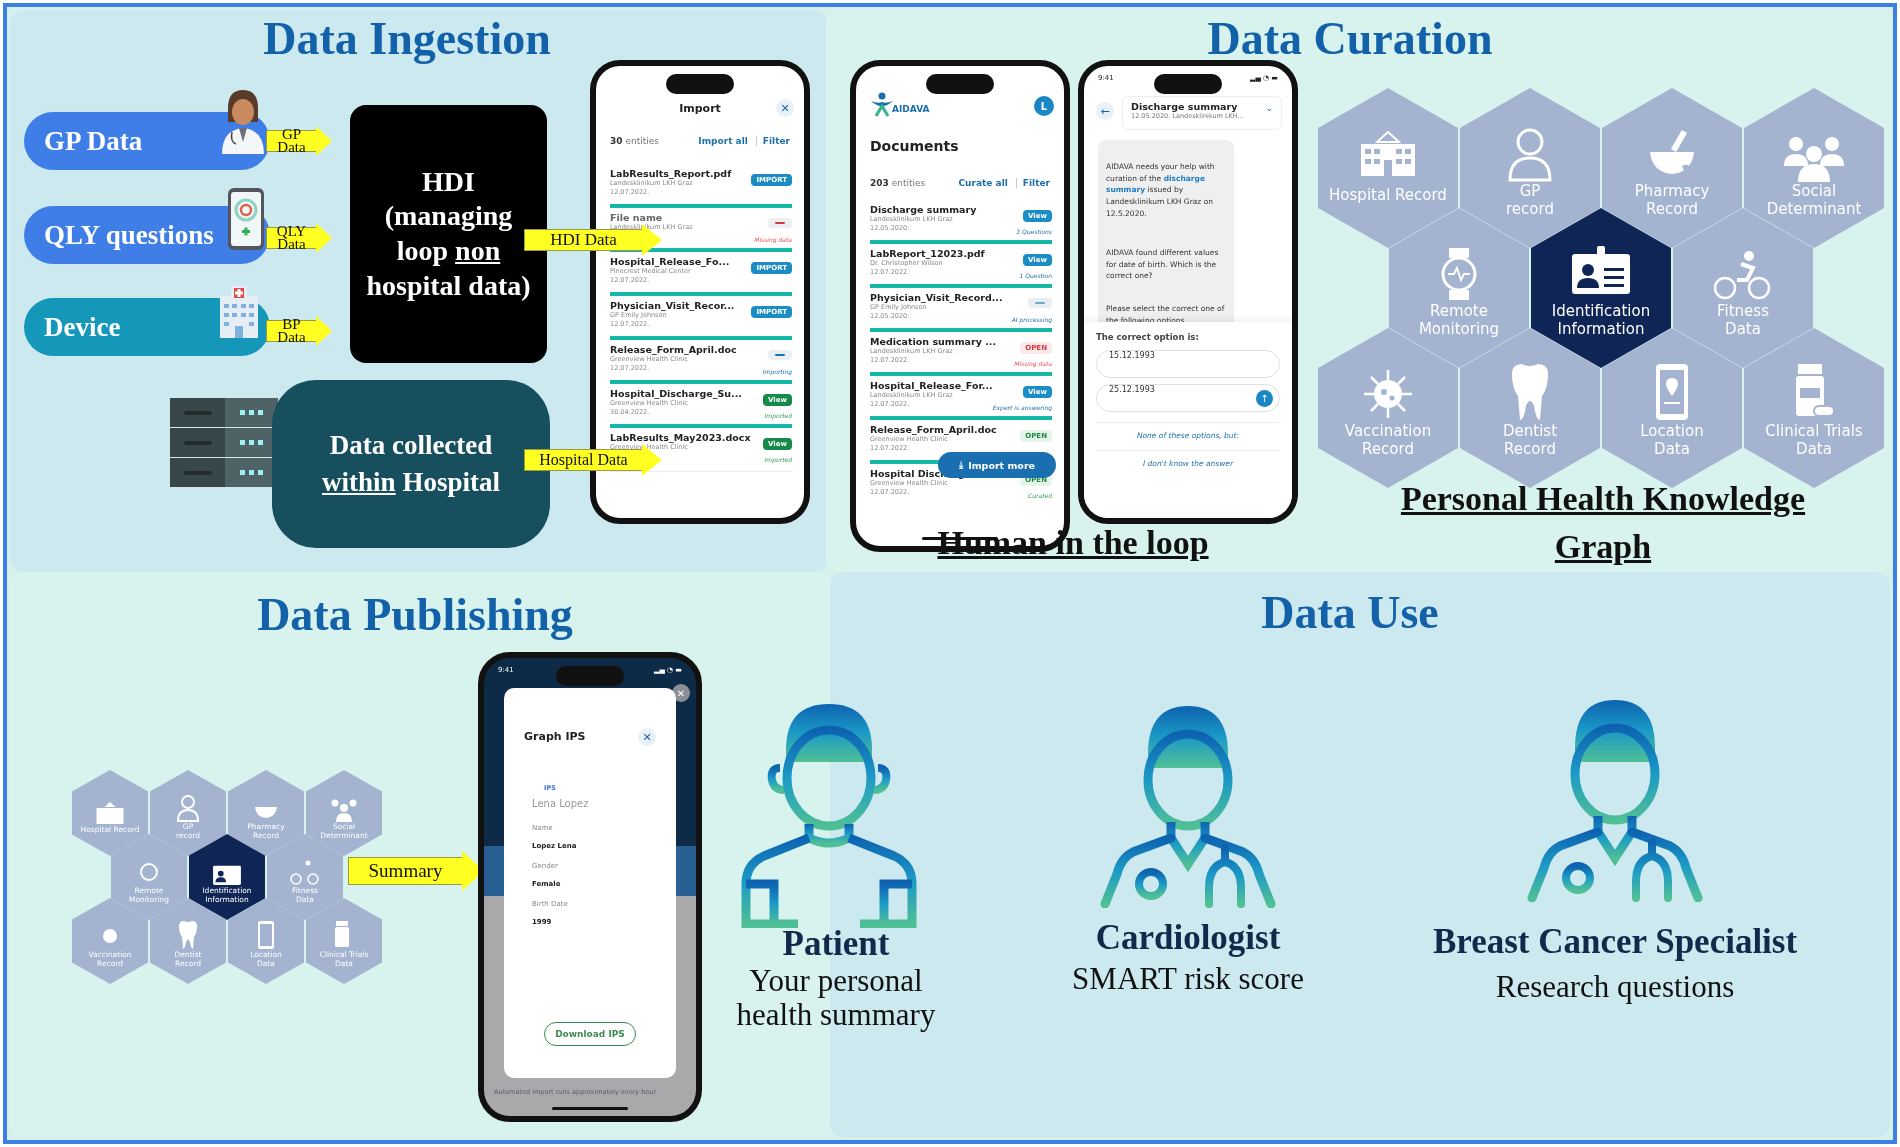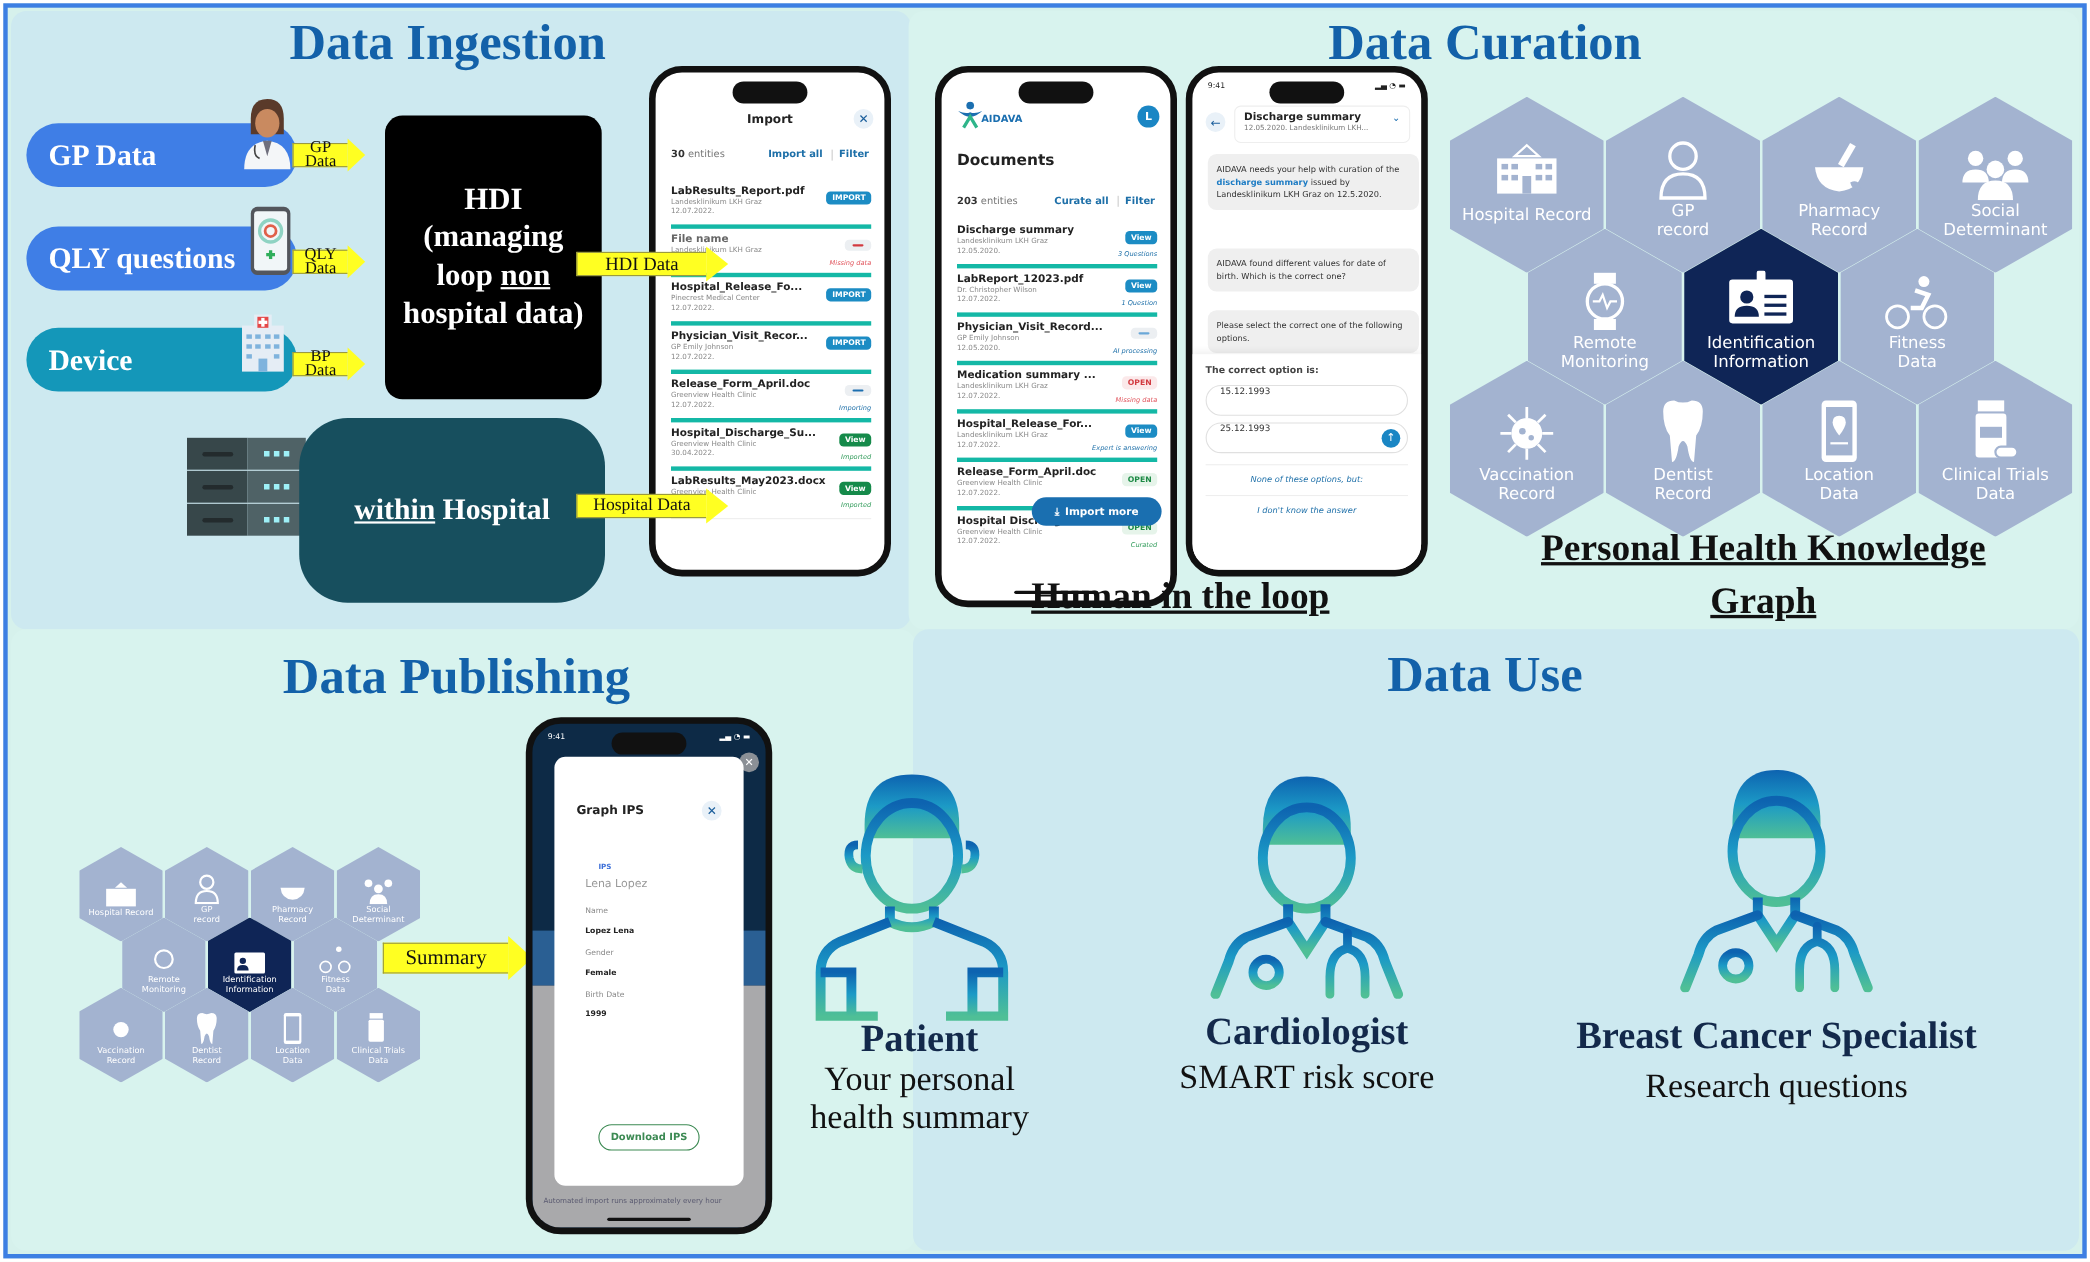--- a/index.html
+++ b/index.html
@@ -56,21 +56,21 @@
   .b-pill i{position:absolute;left:7px;top:4px;width:10px;height:2px;border-radius:1px}
   .item .note{position:absolute;right:0;top:28px;font-size:6px;font-style:italic}
   .note-red{color:#e0525a}.note-blue{color:#1d6fa8}.note-green{color:#2e9a58}
   .home-ind{position:absolute;bottom:6px;left:50%;transform:translateX(-50%);width:76px;height:3px;background:#111;border-radius:2px}
 
   
   .chat-head{position:absolute;left:38px;right:10px;top:30px;height:34px;border:1px solid #eee;border-radius:6px;padding:4px 8px}
   .chat-head .t{font-size:9.5px;font-weight:bold}
   .chat-head .s{font-size:6.5px;color:#777}
   .back-arrow{position:absolute;left:12px;top:36px;width:18px;height:18px;border-radius:50%;background:#e9f1f8;color:#1c5f9c;font-size:11px;display:flex;align-items:center;justify-content:center}
-  .bubble{position:absolute;left:14px;width:192px;background:#efefef;border-radius:8px;padding:8px 8px;font-size:7.5px;line-height:1.55;color:#333}
+  .bubble{position:absolute;left:14px;width:136px;background:#efefef;border-radius:8px;padding:21px 8px;font-size:7.5px;line-height:1.55;color:#333}
   .bubble a{color:#1d7cc4;font-weight:bold}
   .opt{position:absolute;left:12px;right:12px;height:28px;border:1px solid #e0e0e0;border-radius:14px;font-size:8px;padding-left:12px;display:flex;color:#333}
   .send{position:absolute;right:6px;top:5px;width:17px;height:17px;border-radius:50%;background:#1a86c4;color:#fff;font-size:10px;display:flex;align-items:center;justify-content:center}
   .link-it{position:absolute;left:12px;right:12px;text-align:center;font-size:7.5px;font-style:italic;color:#1d6fa8;border-top:1px solid #eee;padding-top:8px}
 
   
   .hexgrid{position:absolute}
   .hex{position:absolute;clip-path:polygon(50% 0,100% 25%,100% 75%,50% 100%,0 75%,0 25%);background:#a3b3d0;color:#fff;text-align:center;display:flex;flex-direction:column;align-items:center;justify-content:flex-end;font-family:"DejaVu Sans",sans-serif}
   .hex.dark{background:#0f2556}
   .hex svg{display:block}
@@ -209,20 +209,21 @@
         <i></i>
       </div>
       <div class="r">
         <i></i>
         <i></i>
         <i></i>
       </div>
     </div>
 </div>
 <div class="hosp-box">
+  <div>Data collected</div>
   <div><span class="u">within</span><span> Hospital</span></div>
 </div>
 
 <div class="phone" style="left:590px;top:60px;width:220px;height:464px">
   <div class="notch"></div>
   <div class="ph-title" style="top:36px">Import</div>
   <div class="close-x" style="right:10px;top:33px">✕</div>
   <div class="ph-bar" style="top:70px">
     <span class="cnt"><b>30</b><span> entities</span></span>
     <span class="acts">

